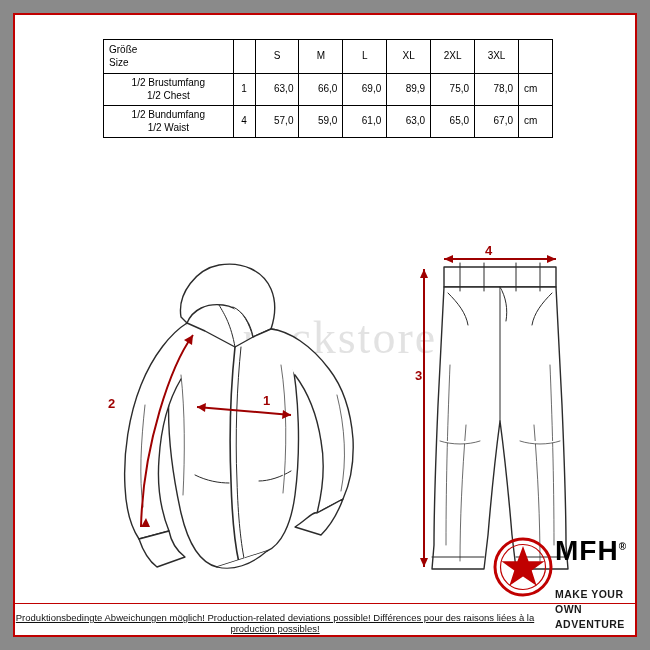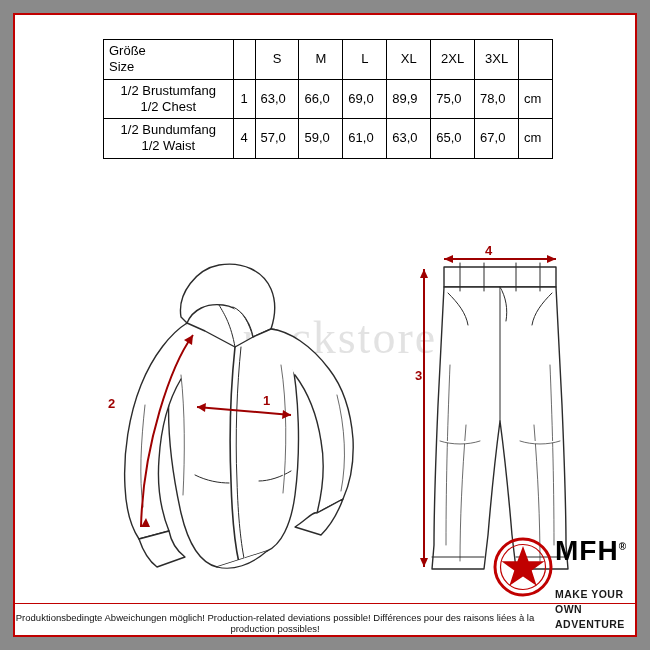--- a/index.html
+++ b/index.html
@@ -25,32 +25,32 @@
   }
   
   .table-wrap {
     position: absolute;
     left: 88px; top: 24px;
     width: 450px;
   }
   table.size-table {
     border-collapse: collapse;
     width: 450px;
-    font-size: 13px;
+    font-size: 10px;
     color: #000;
   }
   table.size-table td {
     border: 1px solid #000;
     padding: 3px 5px;
     line-height: 1.25;
     vertical-align: middle;
   }
   td.lbl { width: 130px; text-align: center; }
   td.num { width: 22px; text-align: center; }
-  td.val { width: 44px; text-align: left; }
+  td.val { width: 44px; text-align: right; }
   td.unit { width: 34px; text-align: left; border: 1px solid #000; }
   td.hdr { text-align: center; font-weight: normal; }
   tr.head td { height: 34px; }
   .two-line { white-space: pre-line; }
 
   
   .watermark {
     position: absolute;
     left: 0; top: 296px;
     width: 650px;
@@ -112,20 +112,21 @@
 
   
   .footer {
     position: absolute;
     left: 13px; top: 612px;
     width: 524px;
     text-align: center;
     font-size: 9.5px;
     color: #111;
     font-family: "Liberation Sans", sans-serif;
+    text-decoration: underline;
   }
   .footer-line {
     position: absolute;
     left: 15px; top: 603px;
     width: 620px;
     height: 1px;
     background: #c00000;
   }
 </style>
 </head>

